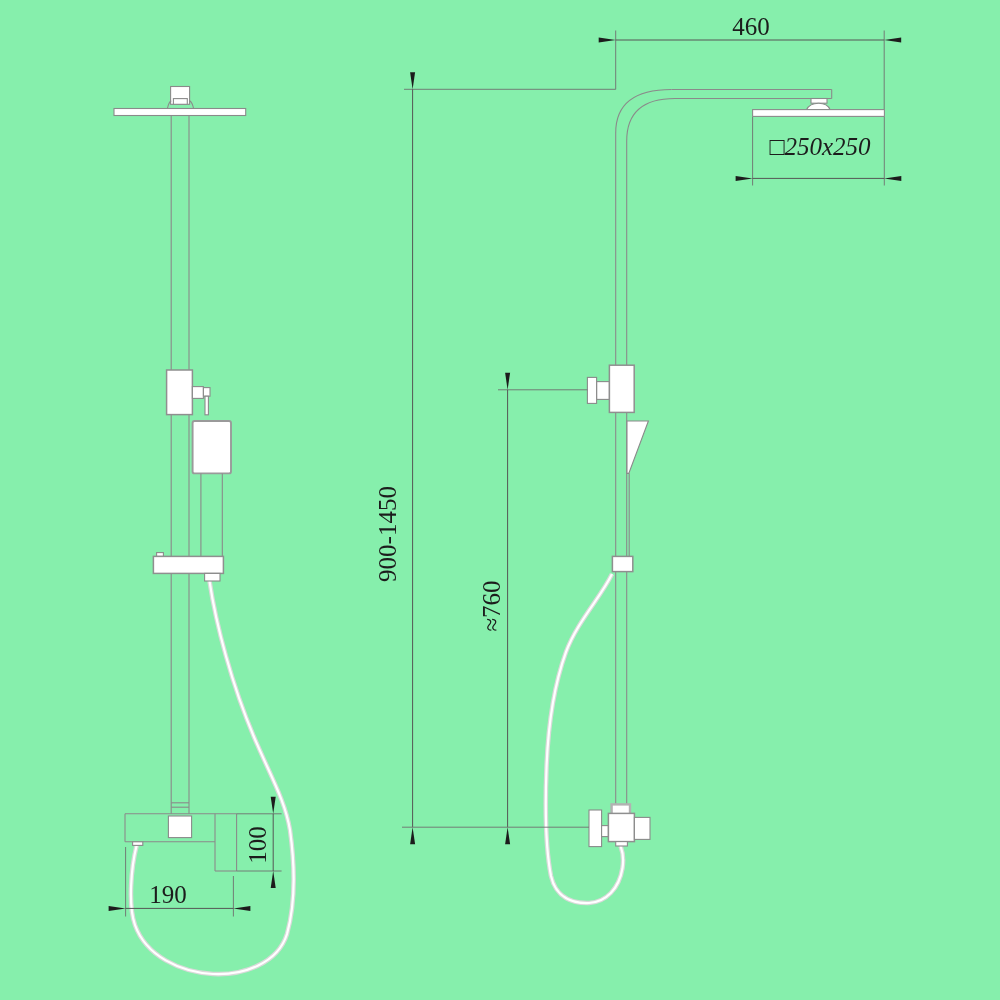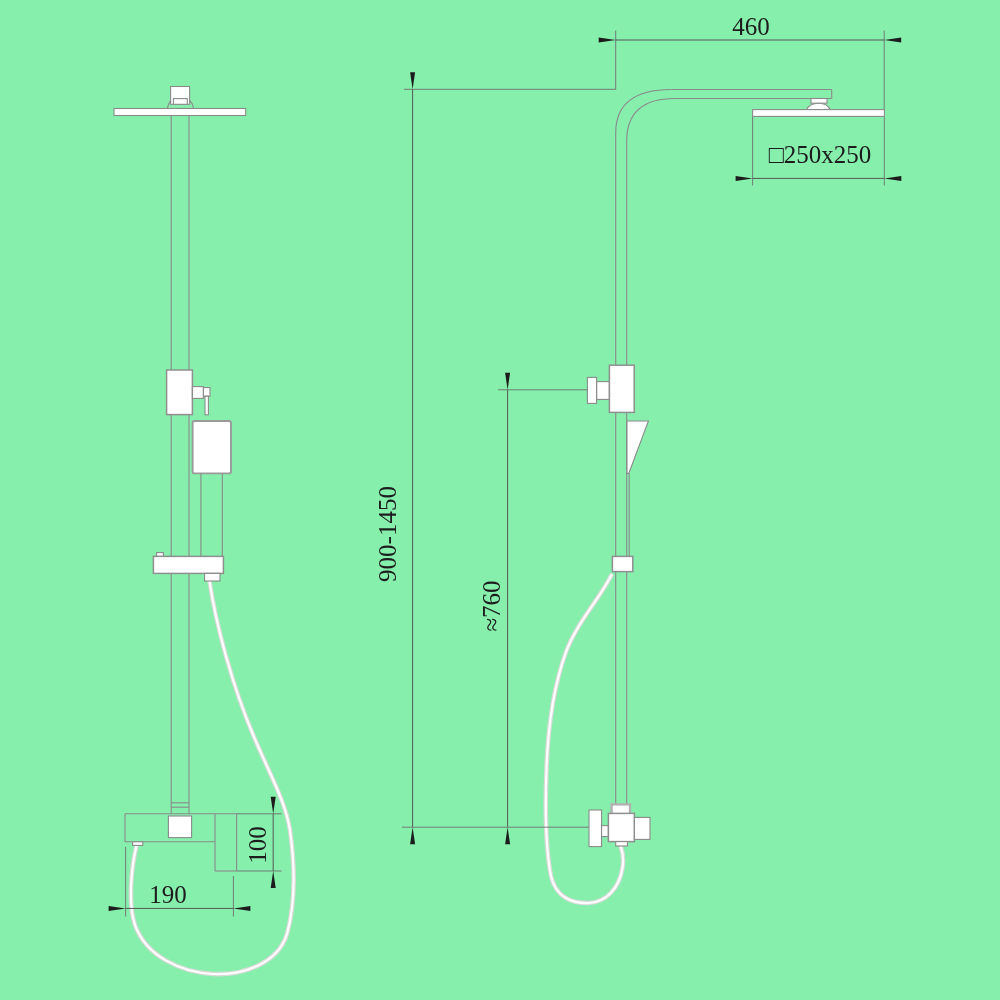--- a/index.html
+++ b/index.html
@@ -178,21 +178,21 @@
     <g>
       <line class="ext" x1="125.6" y1="847" x2="125.6" y2="916.5"></line>
       <line class="ext" x1="233.4" y1="876" x2="233.4" y2="916.5"></line>
       <line class="dim" x1="125.6" y1="908.4" x2="233.4" y2="908.4" marker-start="url(#arr)" marker-end="url(#arr)"></line>
     </g>
   </g>
 </svg>
 
 <div class="dim-label" style="left:751px;top:26px;">460</div>
 
-<div class="dim-label" style="left:820px;top:154px;">□250x250</div>
+<div class="dim-label" style="left:820px;top:146px;font-style:italic;">□250x250</div>
 
 <div class="dim-label rot" style="left:387px;top:534px;">900-1450</div>
 
 <div class="dim-label rot" style="left:491px;top:606px;">≈760</div>
 
 <div class="dim-label rot" style="left:257px;top:845px;">100</div>
 
 <div class="dim-label" style="left:168px;top:894px;">190</div>
 
 </div>

